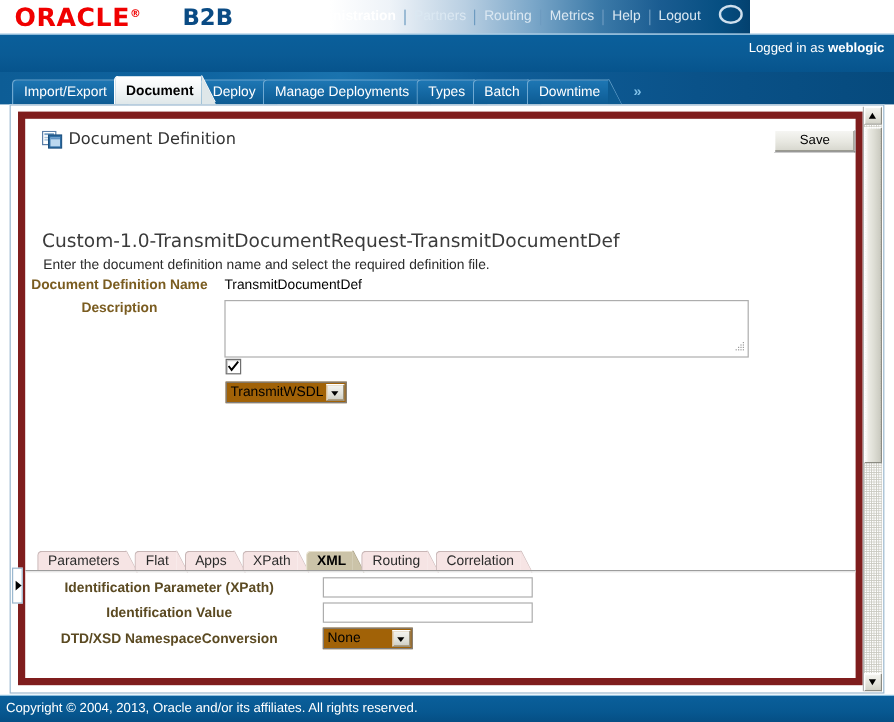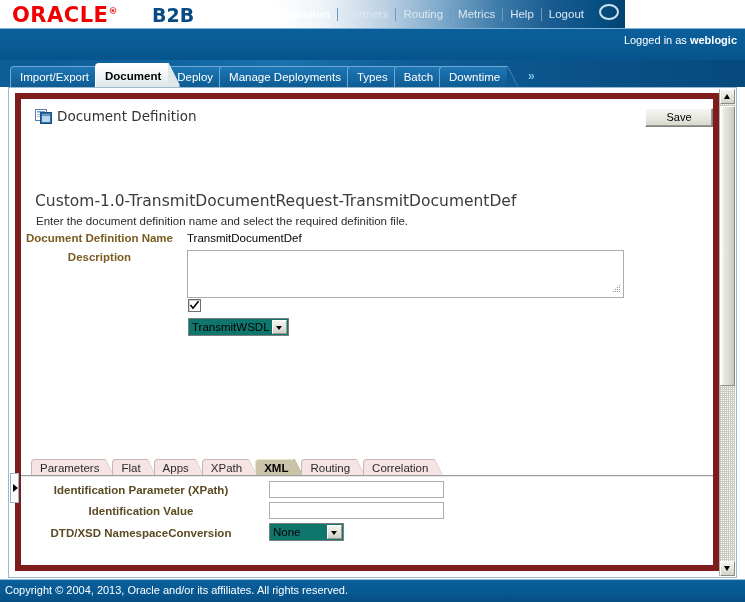--- a/index.html
+++ b/index.html
@@ -293,21 +293,21 @@
     background: #ffffff;
     box-sizing: border-box;
     box-shadow: inset 1px 1px 0 #d0d0d0;
   }
   .chk svg { position: absolute; left: 0; top: 0; }
 
   .sel {
     position: absolute;
     font-family: "Liberation Sans", sans-serif;
     font-size: 11.5px;
-    background: #0f766e;
+    background: #a16207;
     border: 1px solid #7f7f7f;
     box-sizing: border-box;
     padding: 1px 10px 1px 3px;
     -webkit-appearance: none;
     appearance: none;
     color: #000;
     height: 18px;
     line-height: 14px;
   }
   .sel-arrow {

